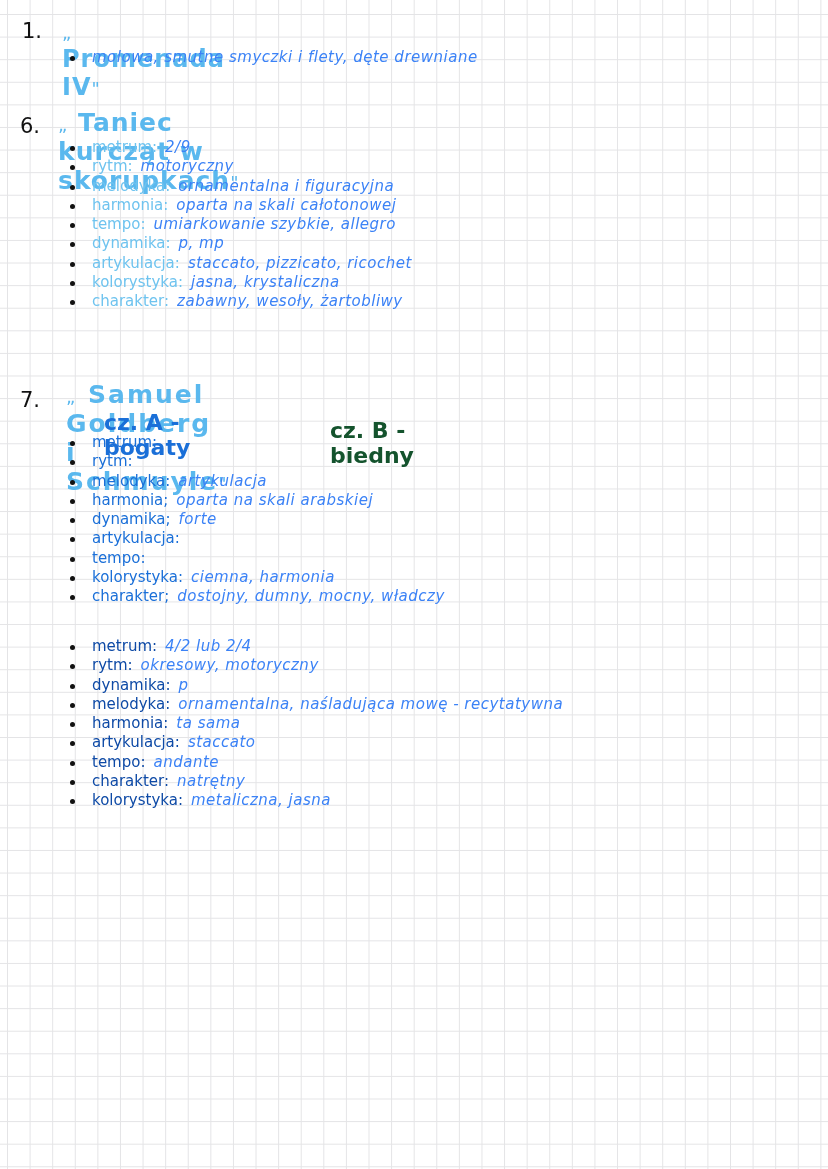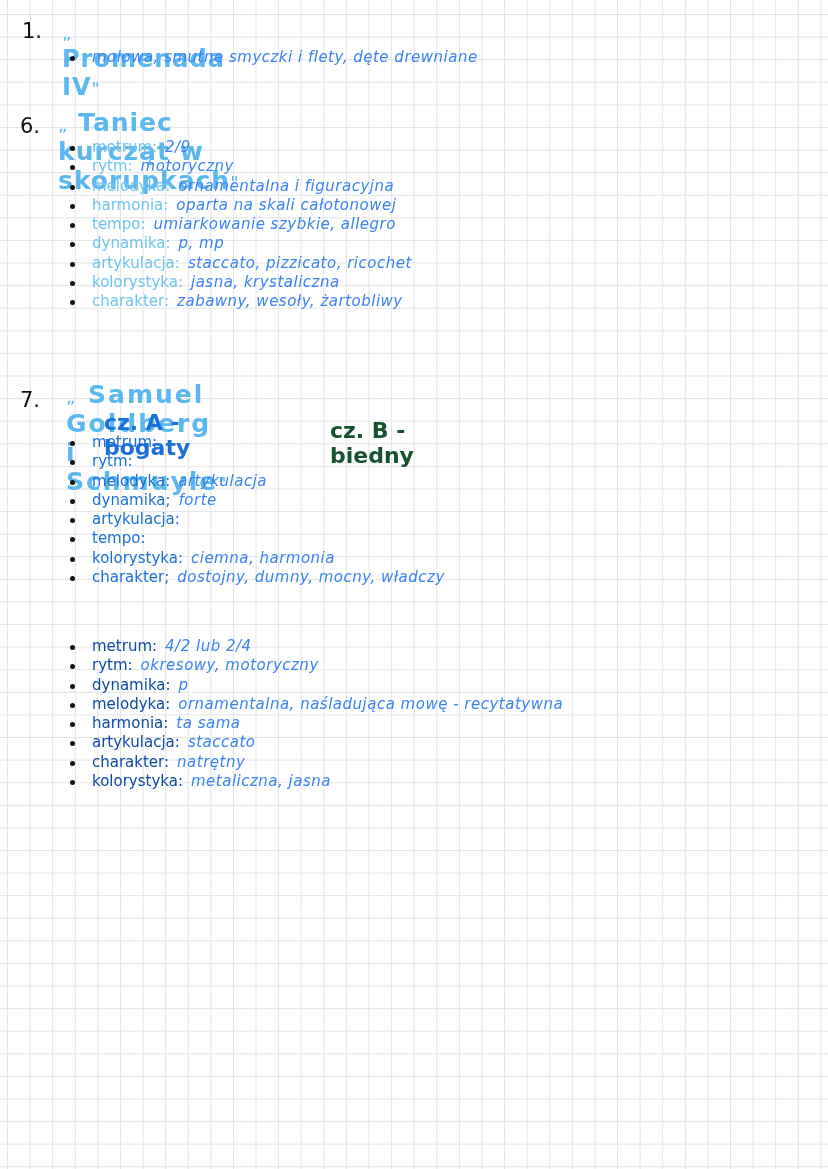--- a/index.html
+++ b/index.html
@@ -81,30 +81,32 @@
     <span class="q">„</span>
     <span>Samuel Goldberg i Schmuyle</span><span class="q">"</span>
   </div>
   <span class="sub" style="left:104px; top:410px; color:#1a6fd8;">cz. A - bogaty</span>
   <span class="sub" style="left:330px; top:418px; color:#14532d;">cz. B - biedny</span>
 
   <ul class="items" style="left:70px; top:433px;">
     <li><span class="dot"></span><span class="lbl" style="color:#1a6fd8">metrum:</span><span class="val"></span></li>
     <li><span class="dot"></span><span class="lbl" style="color:#1a6fd8">rytm:</span><span class="val"></span></li>
     <li><span class="dot"></span><span class="lbl" style="color:#1a6fd8">melodyka:</span><span class="val">artykulacja</span></li>
+    <li><span class="dot"></span><span class="lbl" style="color:#1a6fd8">harmonia;</span><span class="val">oparta na skali arabskiej</span></li>
     <li><span class="dot"></span><span class="lbl" style="color:#1a6fd8">dynamika;</span><span class="val">forte</span></li>
     <li><span class="dot"></span><span class="lbl" style="color:#1a6fd8">artykulacja:</span><span class="val"></span></li>
     <li><span class="dot"></span><span class="lbl" style="color:#1a6fd8">tempo:</span><span class="val"></span></li>
     <li><span class="dot"></span><span class="lbl" style="color:#1a6fd8">kolorystyka:</span><span class="val">ciemna, harmonia</span></li>
     <li><span class="dot"></span><span class="lbl" style="color:#1a6fd8">charakter;</span><span class="val">dostojny, dumny, mocny, władczy</span></li>
   </ul>
 
   <ul class="items" style="left:70px; top:637px;">
     <li><span class="dot"></span><span class="lbl" style="color:#0e4aa6">metrum:</span><span class="val">4/2 lub 2/4</span></li>
     <li><span class="dot"></span><span class="lbl" style="color:#0e4aa6">rytm:</span><span class="val">okresowy, motoryczny</span></li>
     <li><span class="dot"></span><span class="lbl" style="color:#0e4aa6">dynamika:</span><span class="val">p</span></li>
     <li><span class="dot"></span><span class="lbl" style="color:#0e4aa6">melodyka:</span><span class="val">ornamentalna, naśladująca mowę - recytatywna</span></li>
     <li><span class="dot"></span><span class="lbl" style="color:#0e4aa6">harmonia:</span><span class="val">ta sama</span></li>
     <li><span class="dot"></span><span class="lbl" style="color:#0e4aa6">artykulacja:</span><span class="val">staccato</span></li>
+    <li><span class="dot"></span><span class="lbl" style="color:#0e4aa6">tempo:</span><span class="val">andante</span></li>
     <li><span class="dot"></span><span class="lbl" style="color:#0e4aa6">charakter:</span><span class="val">natrętny</span></li>
     <li><span class="dot"></span><span class="lbl" style="color:#0e4aa6">kolorystyka:</span><span class="val">metaliczna, jasna</span></li>
   </ul>
 </div>
 
 </body></html>

